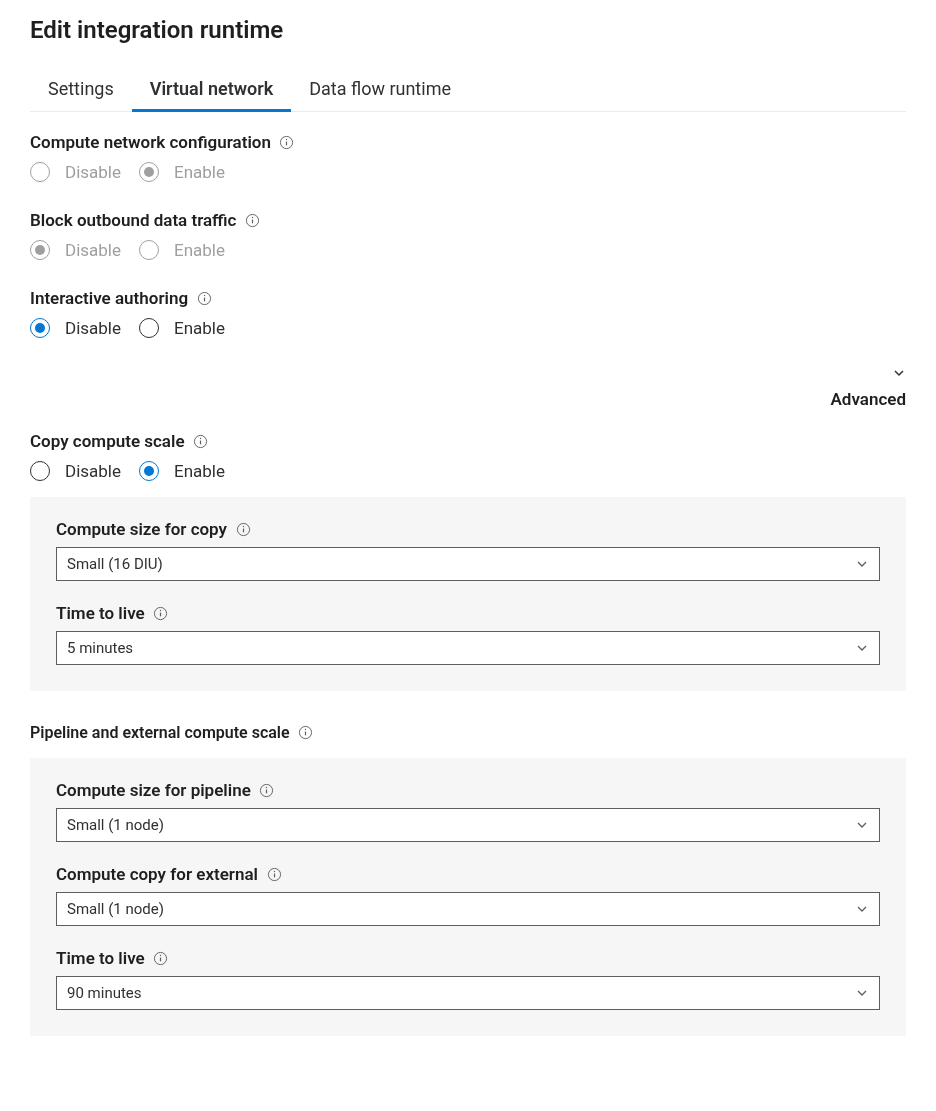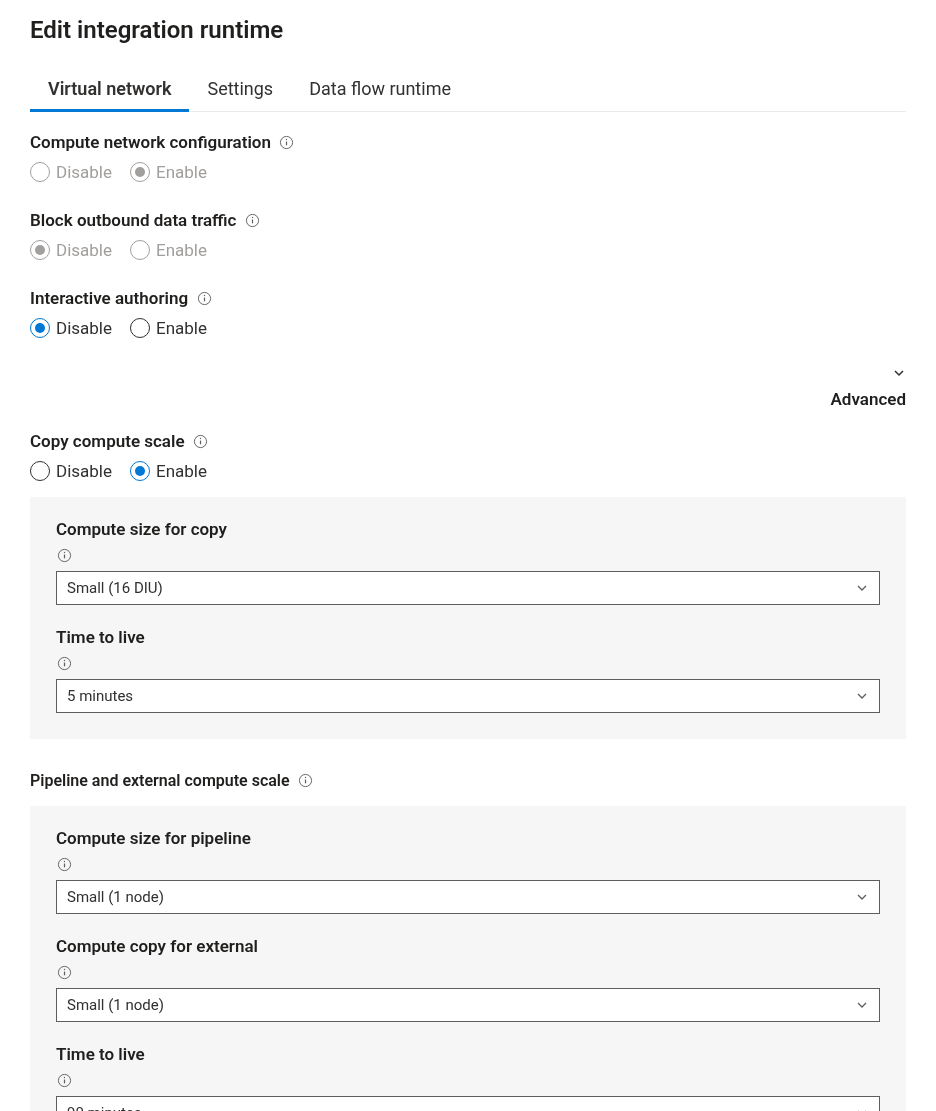--- a/index.html
+++ b/index.html
@@ -72,21 +72,21 @@
       height: 15px;
     }
     .radio-row {
       display: flex;
       gap: 18px;
       align-items: center;
     }
     .radio-option {
       display: flex;
       align-items: center;
-      gap: 6px;
+      gap: 15px;
       cursor: pointer;
     }
     .radio-option.disabled {
       cursor: default;
     }
     .radio-circle {
       width: 20px;
       height: 20px;
       border-radius: 50%;
       border: 1px solid #323130;
@@ -148,23 +148,23 @@
       margin-top: 16px;
     }
     .panel-field {
       margin-bottom: 22px;
     }
     .panel-field:last-child {
       margin-bottom: 0;
     }
     .panel-label-row {
       display: flex;
+      align-items: center;
       gap: 8px;
       margin-bottom: 8px;
-      flex-direction: column;
     }
     .panel-label {
       font-size: 17px;
       font-weight: 600;
       color: #201f1e;
     }
     .select-wrapper {
       display: flex;
       align-items: center;
       justify-content: space-between;
@@ -200,22 +200,22 @@
       color: #201f1e;
     }
   </style>
 </head>
 <body>
 
 <div class="container">
   <h1 class="page-title">Edit integration runtime</h1>
 
   <div class="tabs">
+    <div class="tab">Settings</div>
     <div class="tab active">Virtual network</div>
-    <div class="tab">Settings</div>
     <div class="tab">Data flow runtime</div>
   </div>
 
   <div class="content">
 
     <div class="field-group">
       <div class="field-label-row">
         <span class="field-label">Compute network configuration</span>
         <span class="info-icon">
           <svg viewBox="0 0 16 16" fill="none" stroke="#605e5c" stroke-width="1">

